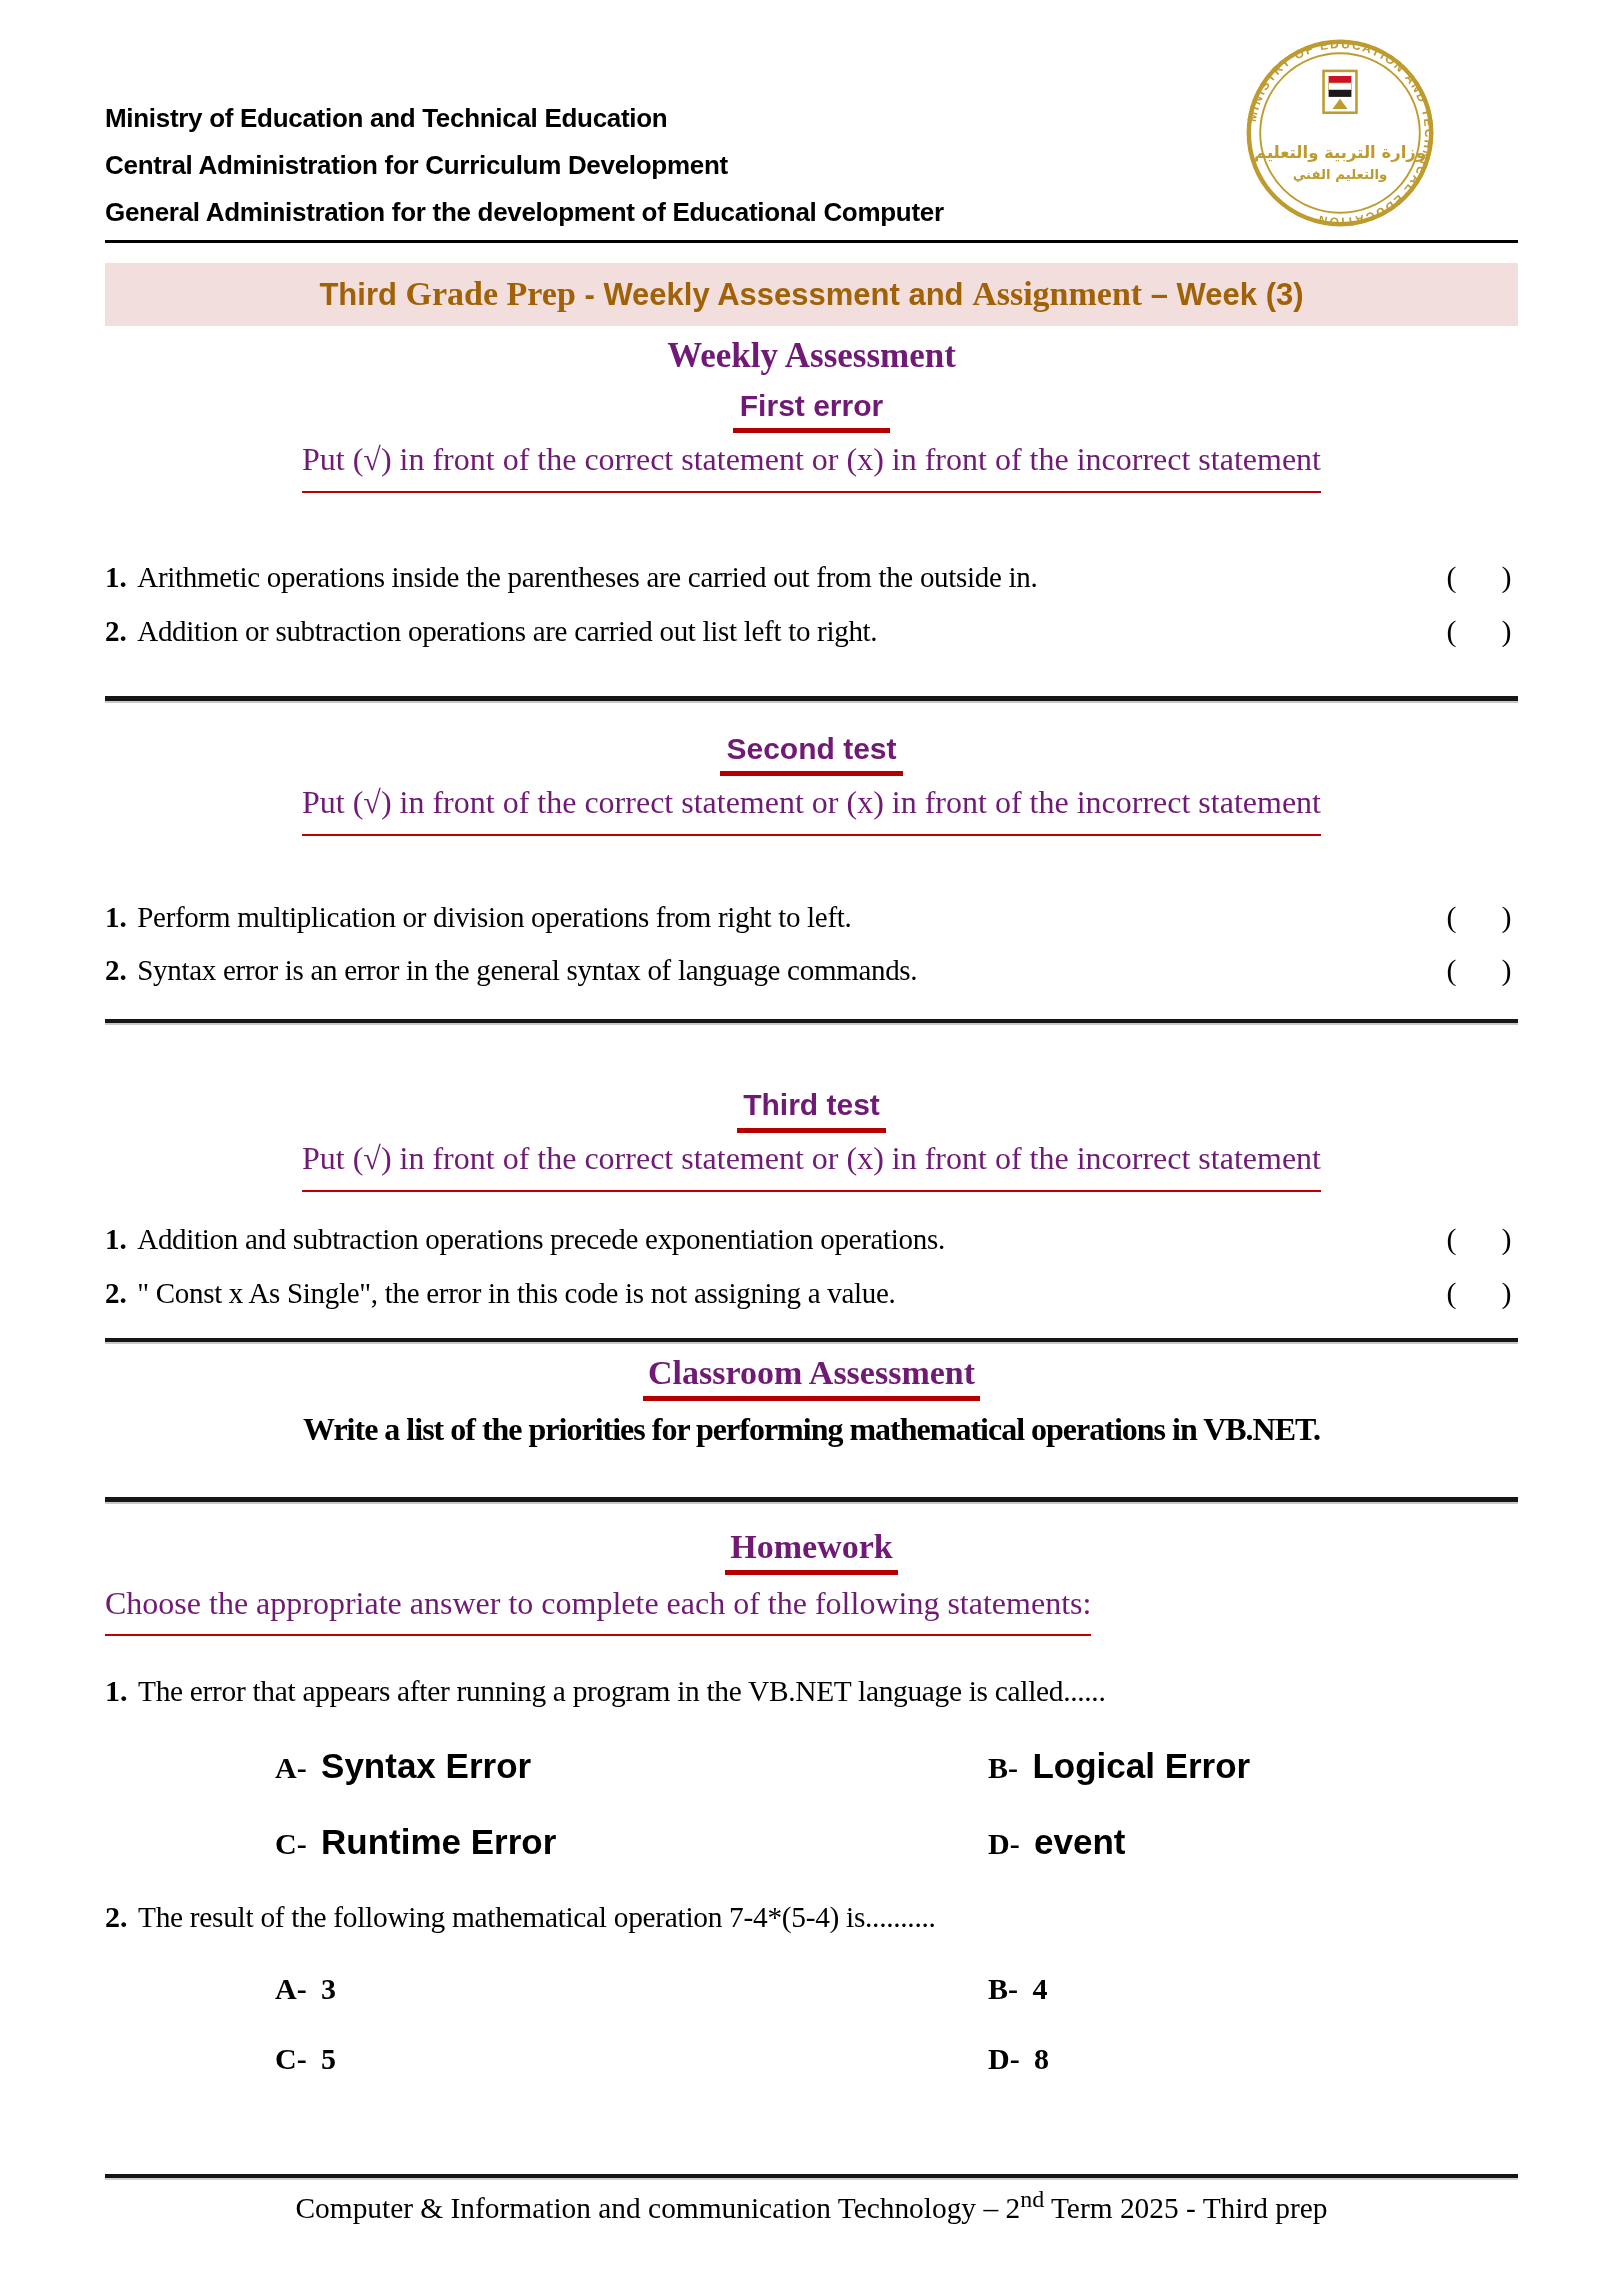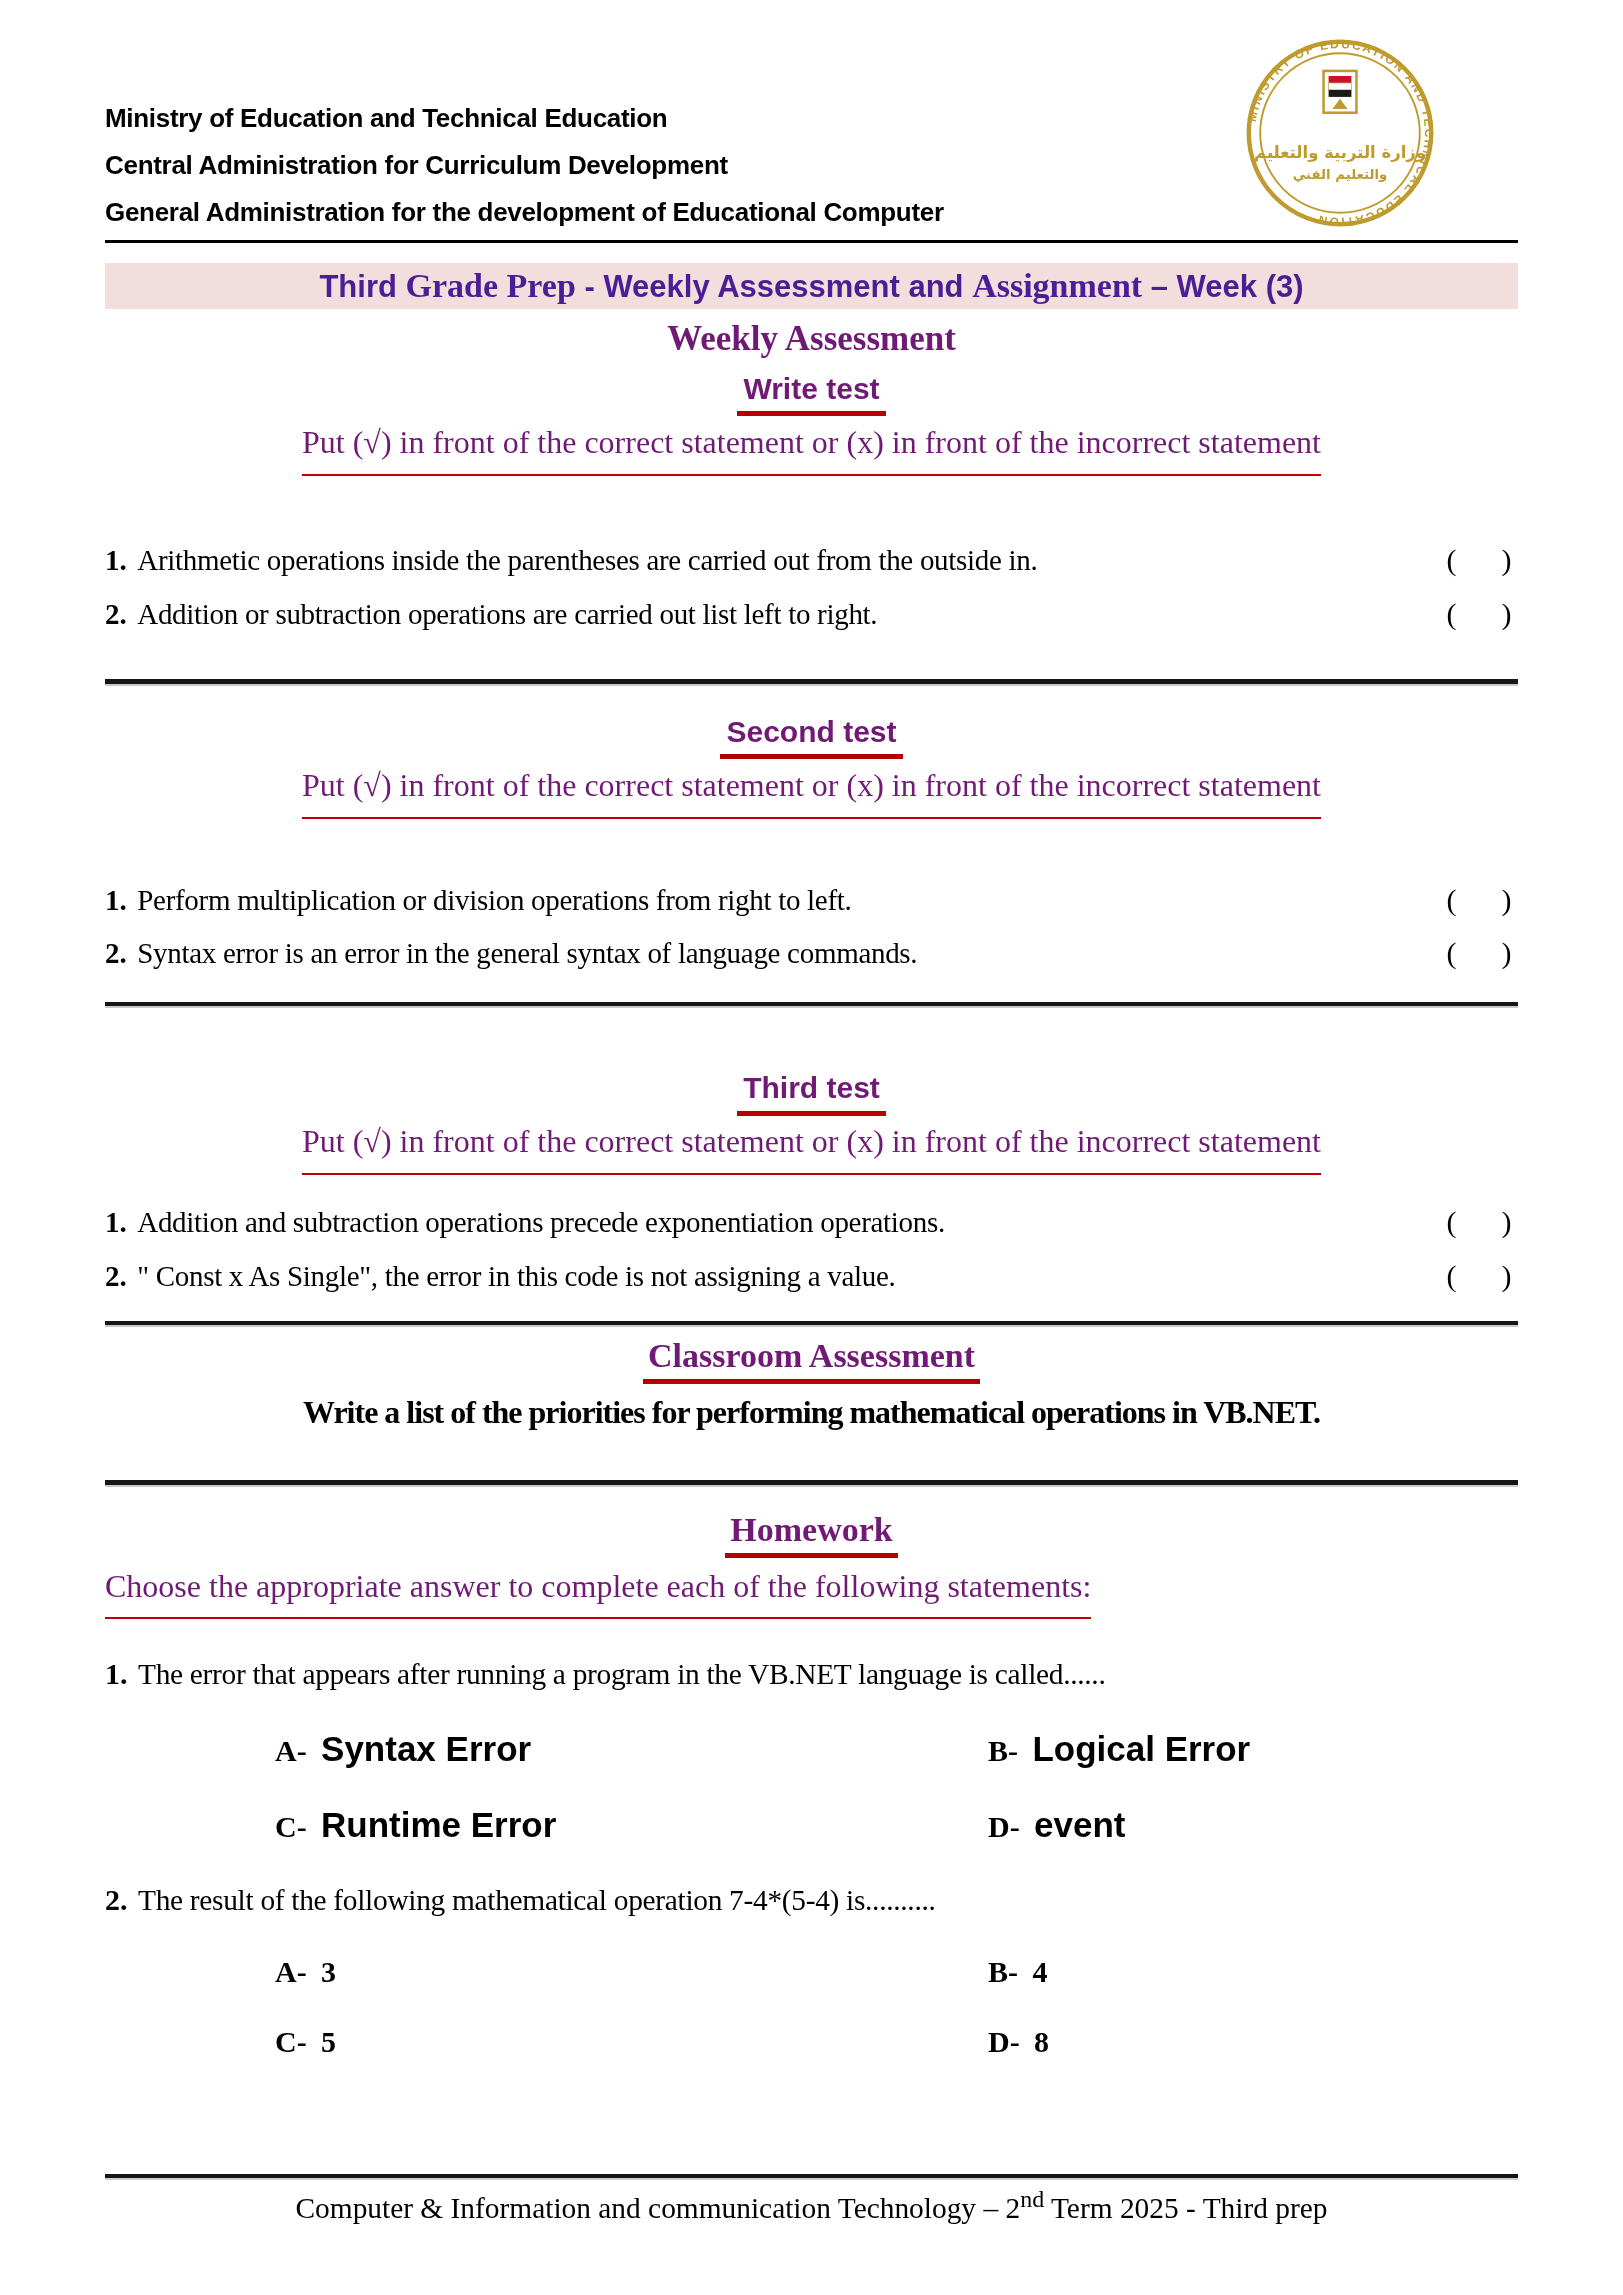--- a/index.html
+++ b/index.html
@@ -22,24 +22,24 @@
   }
   .hdr-rule { margin-top:3.9px; height:3.3px; background:#000; }
 
   .logo {
     position:absolute; top:38px; right:188px;
     width:190px; height:190px;
   }
 
   
   .banner {
-    margin-top:19.6px; height:46px;
+    margin-top:19.6px; height:63px;
     background:#F2DEDC;
     display:flex; align-items:center; justify-content:center;
-    font-size:31px; font-weight:bold; color:#4c1d95;
+    font-size:31px; font-weight:bold; color:#a16207;
   }
   .seg-sans { font-family:"Liberation Sans", "DejaVu Sans", sans-serif; }
   .seg-serif { font-family:"Liberation Serif", "DejaVu Serif", serif; font-size:34px; }
 
   
   .center { text-align:center; }
   .red { color:#701a75; }
   .wa-title { margin-top:10.5px; font-size:35px; font-weight:bold; }
   .test-head { margin-top:13px; }
   .test-head .inner {
@@ -156,21 +156,21 @@
     <div class="banner">
       <span>
         <span class="seg-sans">Third </span><span class="seg-serif">Grade Prep</span><span class="seg-sans"> - Weekly Assessment and </span><span class="seg-serif">Assignment</span><span class="seg-sans"> – Week (3)</span>
       </span>
     </div>
 
     <div class="wa-title center red">Weekly Assessment</div>
 
     <section>
       <div class="test-head center red">
-        <span class="inner">Write test</span>
+        <span class="inner">First error</span>
       </div>
       <div class="instr-wrap">
         <span class="instr red">Put (√) in front of the correct statement or (x) in front of the incorrect statement</span>
       </div>
       <div class="q-block gap-lg">
         <div class="q-row">
           <span class="q-num">1.</span>
           <span class="q-text">Arithmetic operations inside the parentheses are carried out from the outside in.</span>
           <span class="q-ans">(&nbsp;&nbsp;&nbsp;&nbsp;&nbsp;&nbsp;)</span>
         </div>

